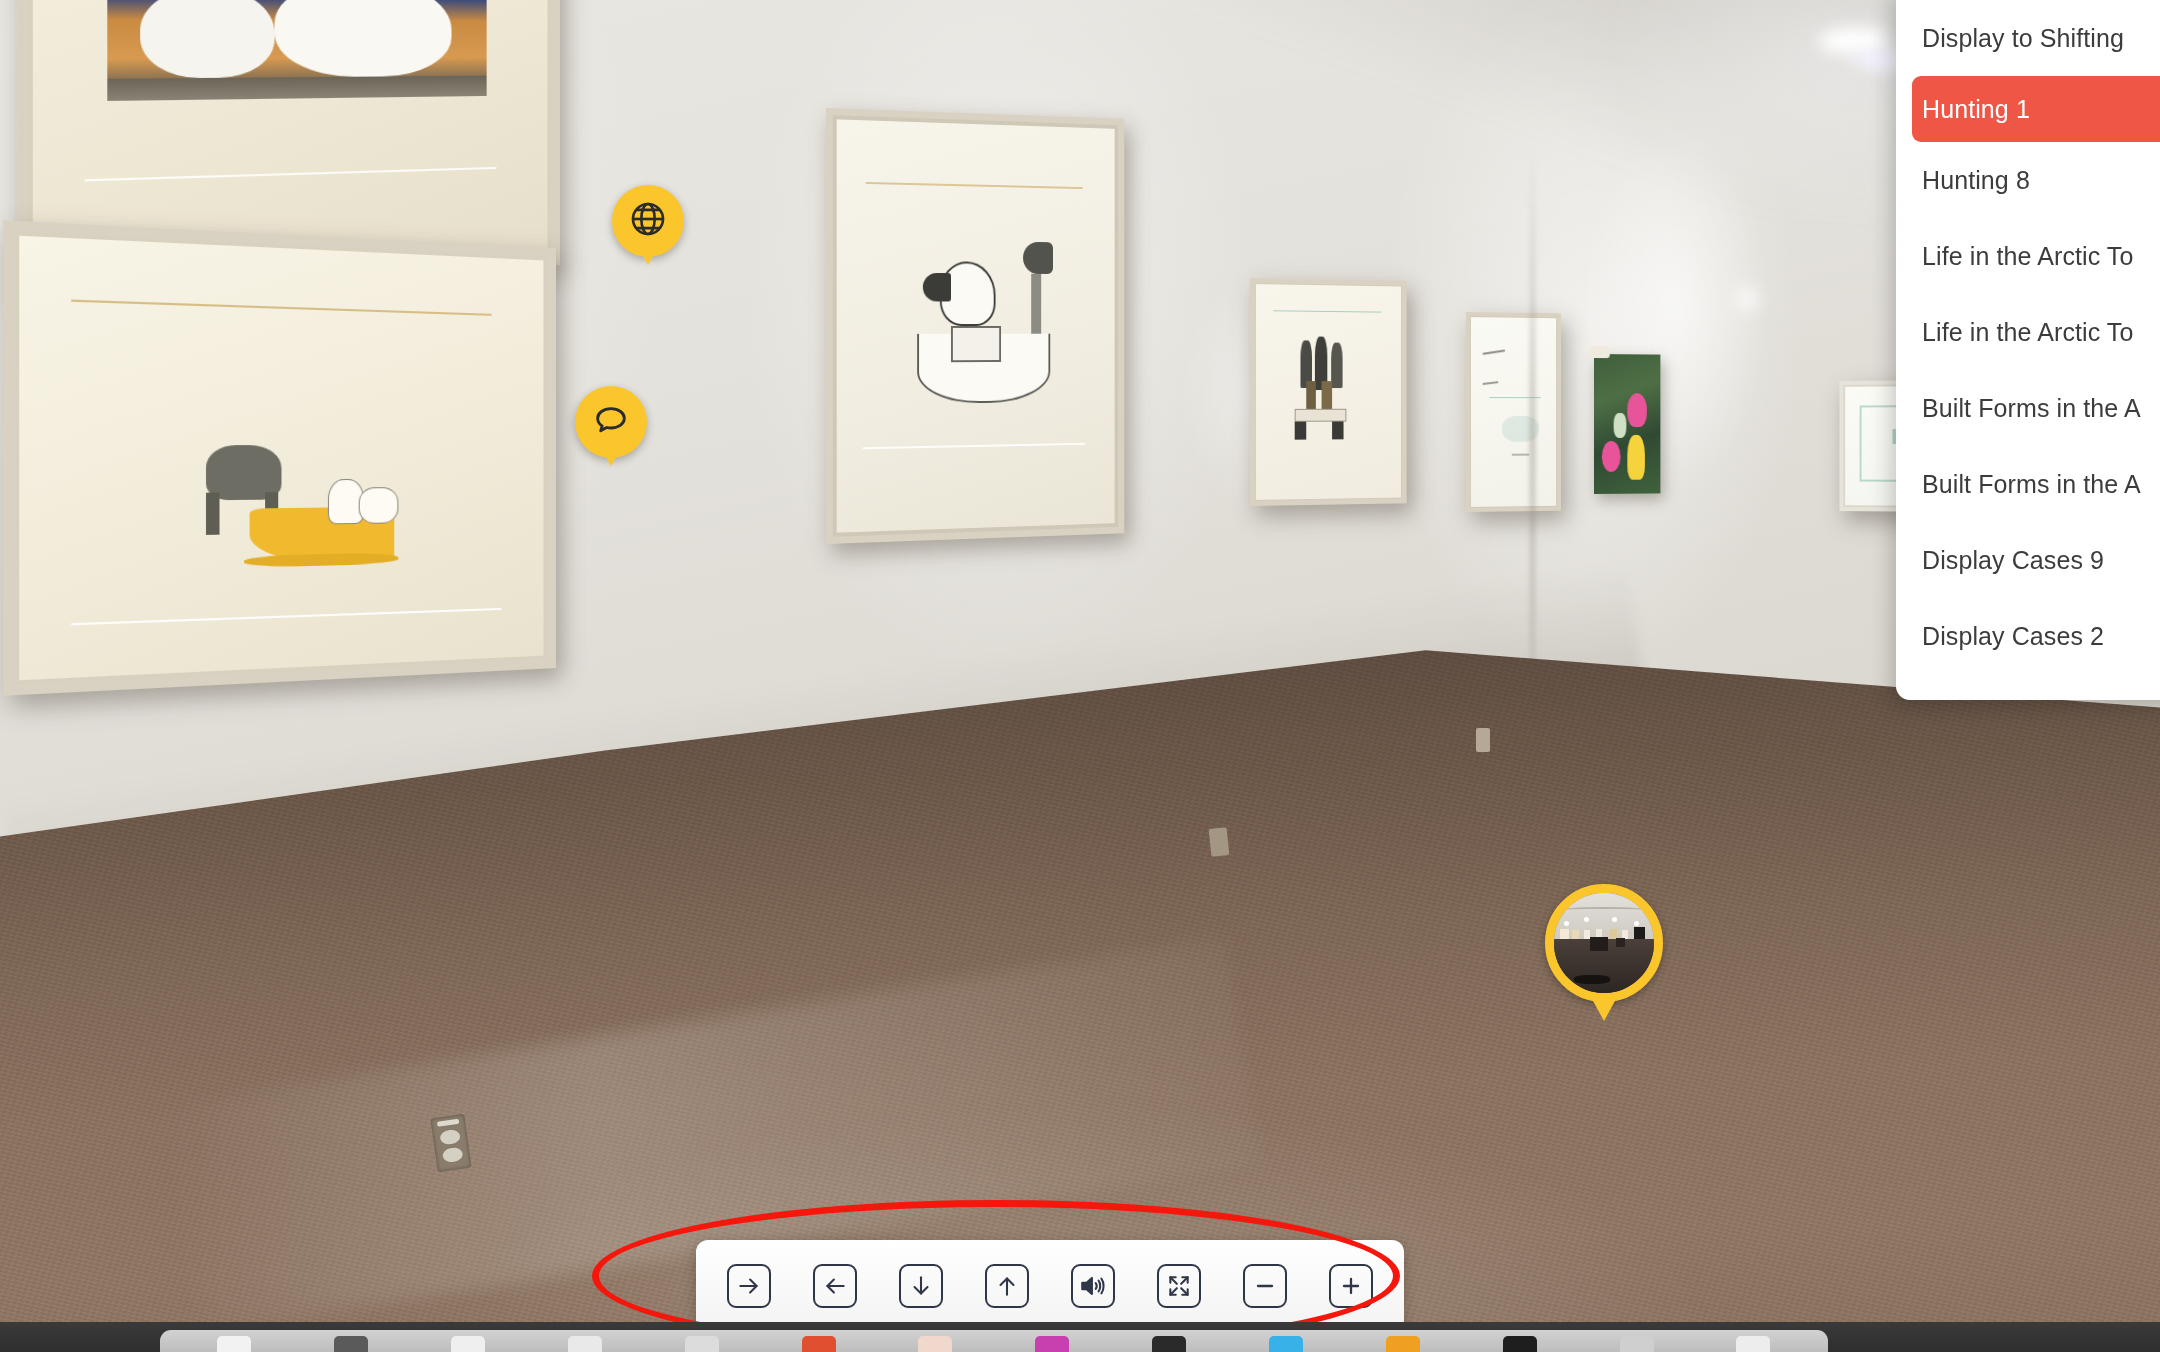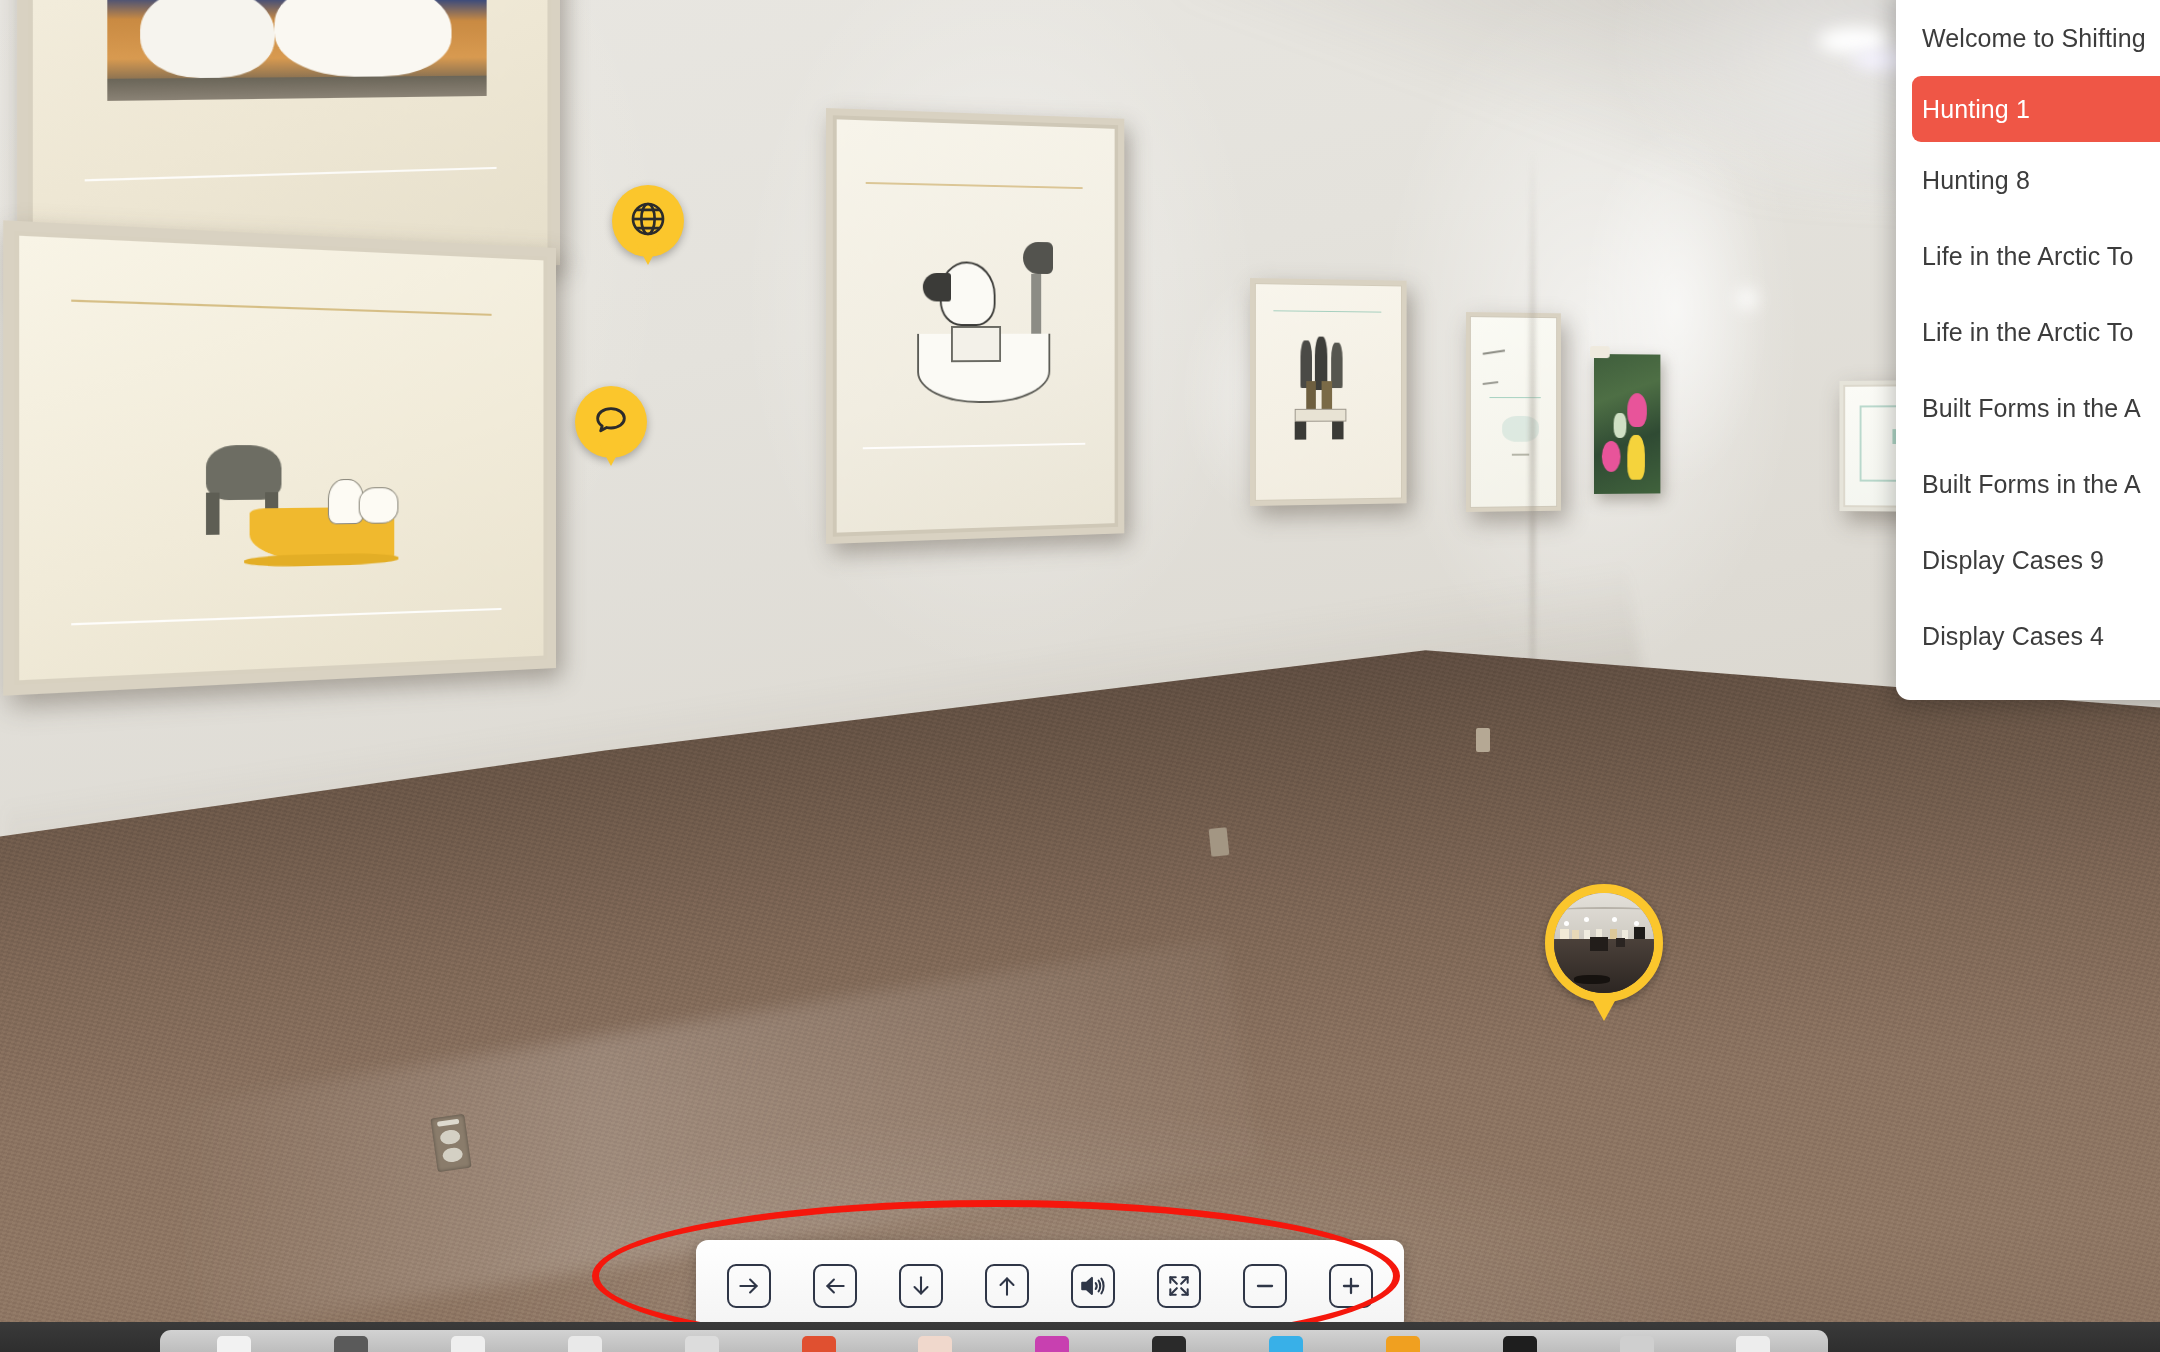--- a/index.html
+++ b/index.html
@@ -358,21 +358,21 @@
       <div style="position:absolute;left:0;top:46%;width:100%;height:54%;
                   background:linear-gradient(180deg,#4b413a,#2c2622);"></div>
       <div style="position:absolute;left:36%;top:44%;width:18%;height:14%;background:#221d1a;"></div>
       <div style="position:absolute;left:62%;top:45%;width:9%;height:9%;background:#2a2421;"></div>
       <div style="position:absolute;left:20%;top:82%;width:36%;height:9%;background:#16120f;border-radius:40%;"></div>
     </div>
   </div>
 
   <div id="menuPanel">
     <div class="menuItem">
-      <span>Welcome to Shifting</span>
+      <span>Display to Shifting</span>
     </div>
     <div class="menuItem active">
       <span>Hunting 1</span>
     </div>
     <div class="menuItem">
       <span>Hunting 8</span>
     </div>
     <div class="menuItem">
       <span>Life in the Arctic To</span>
     </div>
@@ -382,21 +382,21 @@
     <div class="menuItem">
       <span>Built Forms in the A</span>
     </div>
     <div class="menuItem">
       <span>Built Forms in the A</span>
     </div>
     <div class="menuItem">
       <span>Display Cases 9</span>
     </div>
     <div class="menuItem">
-      <span>Display Cases 4</span>
+      <span>Display Cases 2</span>
     </div>
   </div>
 
   <div id="toolbar">
 
     <div class="tcell">
       <div class="tbtn">
         <span>
           <svg width="26" height="26" viewBox="0 0 24 24" fill="none" stroke="#2f3647" stroke-width="1.9" stroke-linecap="round" stroke-linejoin="round">
             <line x1="4" y1="12" x2="19" y2="12"></line>

